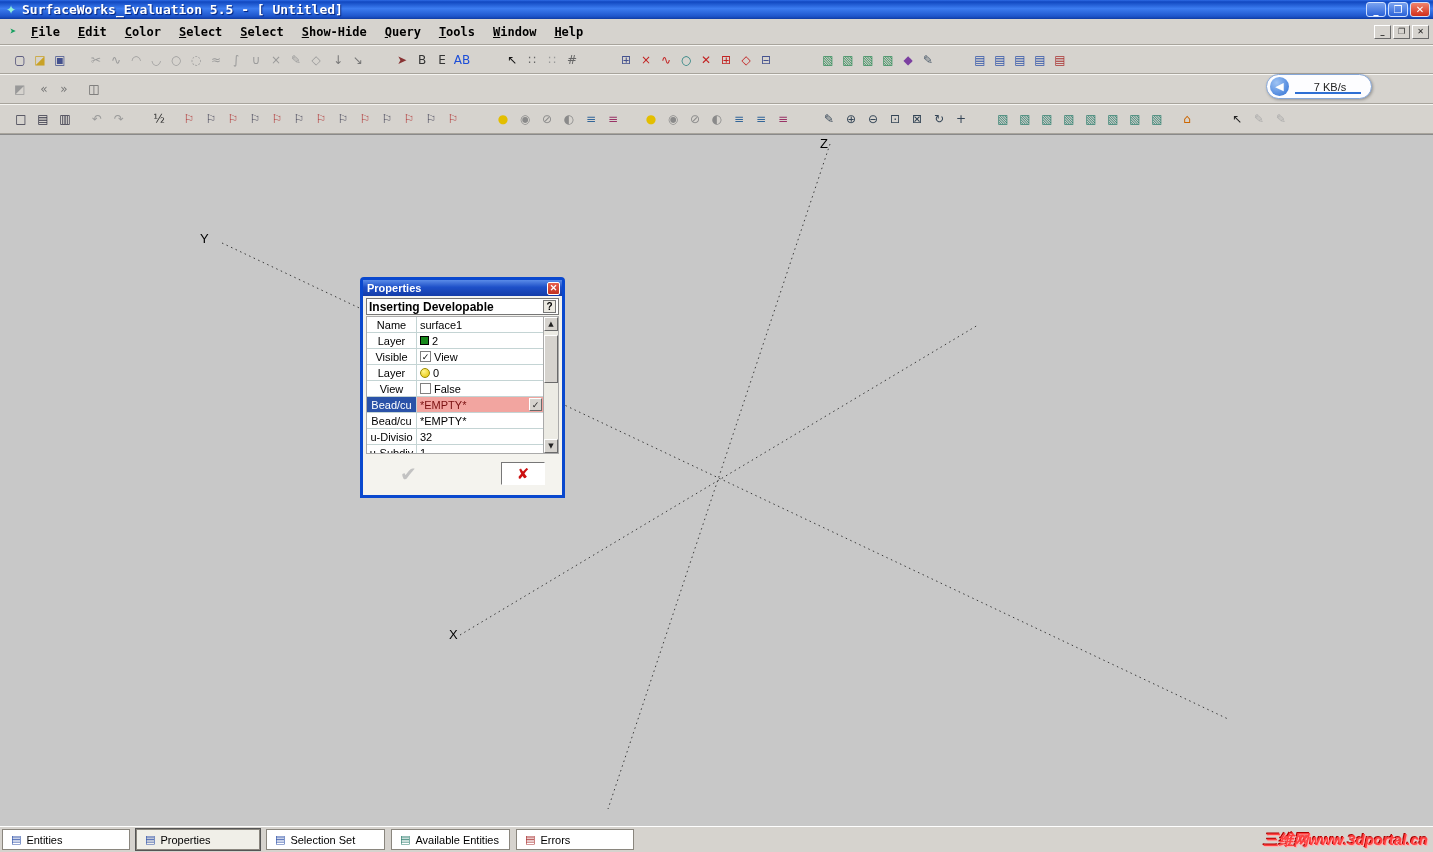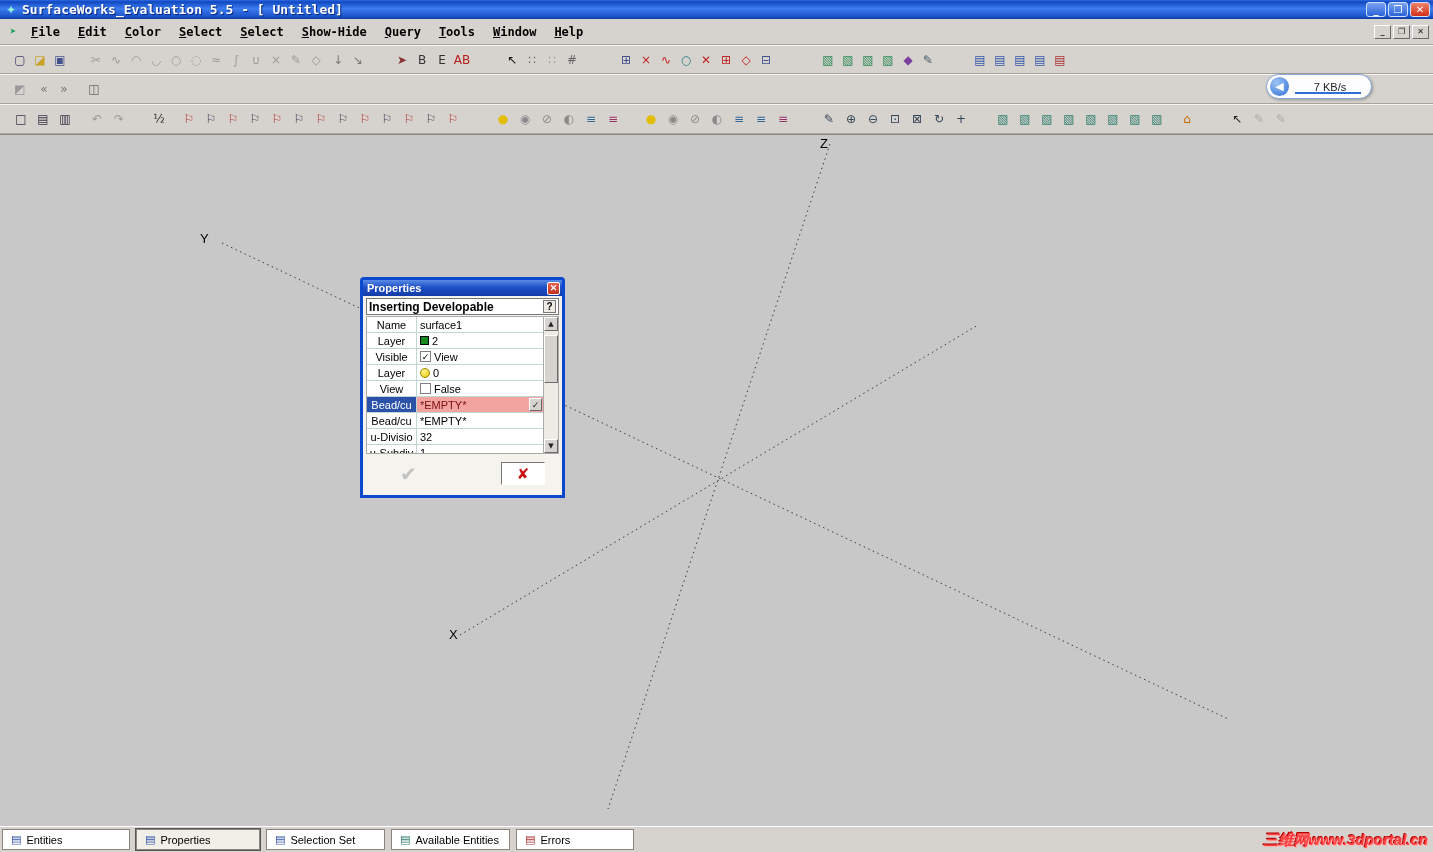--- a/index.html
+++ b/index.html
@@ -185,21 +185,21 @@
     <span class="tbtn" title="pour-point-icon" style="color: rgb(119, 119, 119); margin-left: 2px;">↓</span>
 
     <span class="tbtn" title="pour-curve-icon" style="color: rgb(119, 119, 119);">↘</span>
 
     <span class="tbtn" title="orient-arrows-icon" style="color: rgb(136, 51, 51); margin-left: 24px;">➤</span>
 
     <span class="tbtn" title="bead-tool-icon" style="color: rgb(51, 51, 51);">B</span>
 
     <span class="tbtn" title="edge-tool-icon" style="color: rgb(51, 51, 51);">E</span>
 
-    <span class="tbtn" title="label-ab-icon" style="color: #b91c1c;">AB</span>
+    <span class="tbtn" title="label-ab-icon" style="color: #1d4ed8;">AB</span>
 
     <span class="tbtn" title="pointer-icon" style="color: rgb(17, 17, 17); margin-left: 30px;">↖</span>
 
     <span class="tbtn" title="snap-grid-dots-icon" style="color: rgb(102, 102, 102);">∷</span>
 
     <span class="tbtn" title="snap-grid-dots2-icon" style="color: rgb(153, 153, 153);">∷</span>
 
     <span class="tbtn" title="snap-toggle-icon" style="color: rgb(102, 102, 102);">#</span>
 
     <span class="tbtn" title="grid-settings-icon" style="color: rgb(68, 81, 142); margin-left: 34px;">⊞</span>

